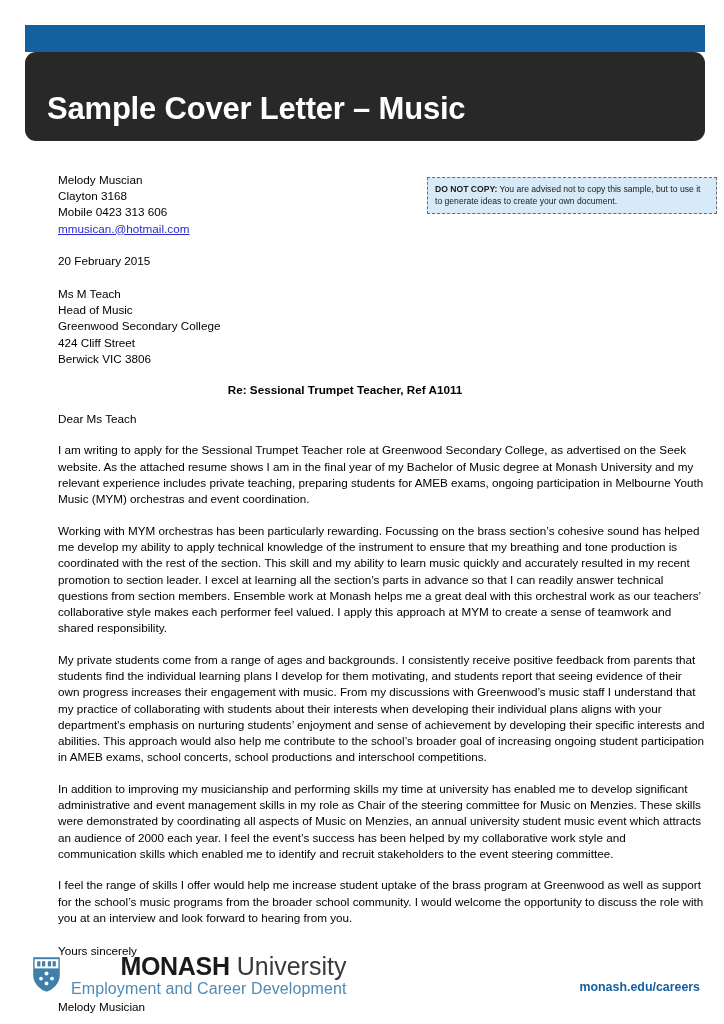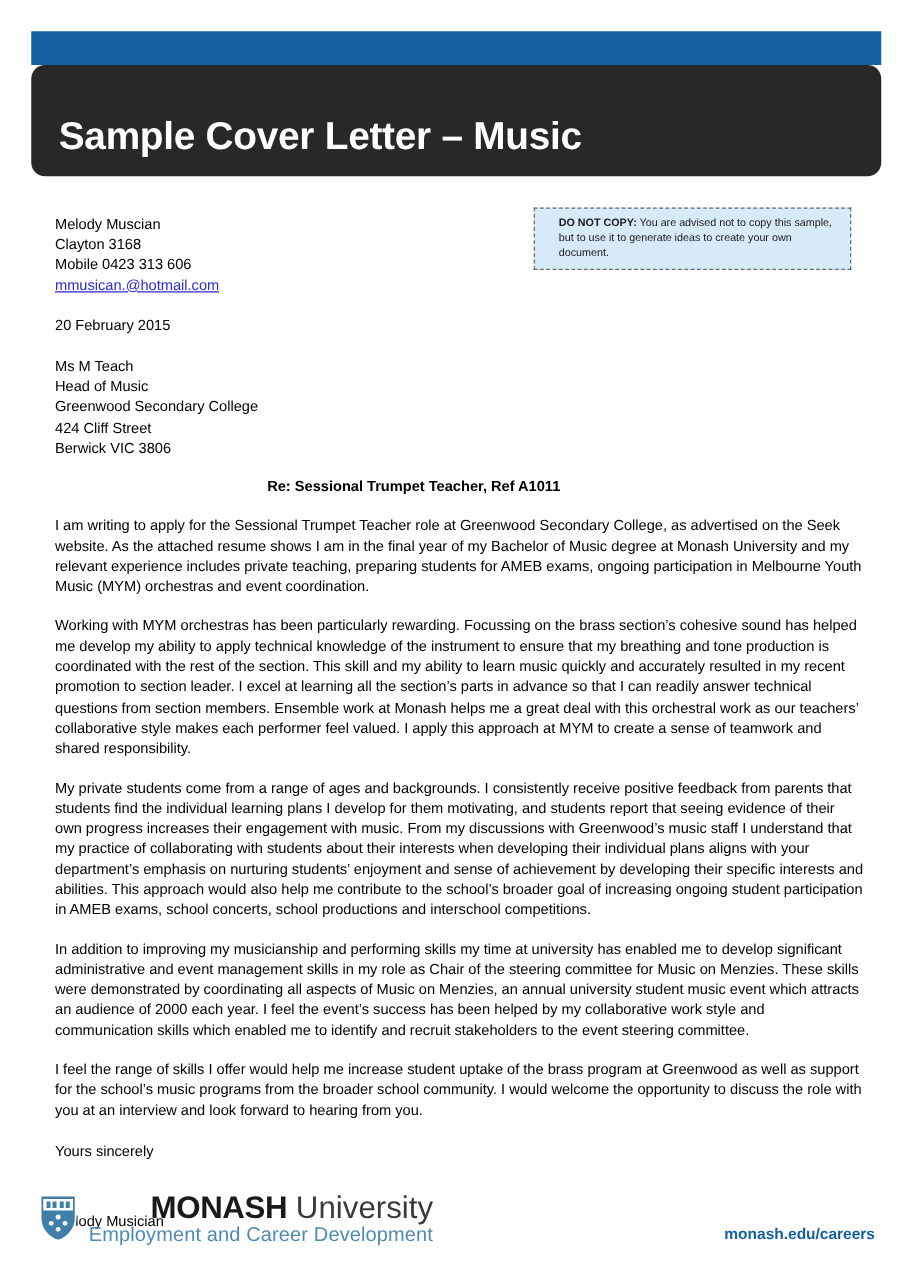--- a/index.html
+++ b/index.html
@@ -55,21 +55,21 @@
     color: #ffffff;
     font-size: 31px;
     font-weight: bold;
     letter-spacing: -0.2px;
     white-space: nowrap;
   }
 
   
   .letter {
     position: absolute;
-    left: 44px;
+    left: 58px;
     top: 172px;
     width: 648px;
     font-size: 11.7px;
     line-height: 16.2px;
   }
 
   .addr-line { white-space: nowrap; }
 
   .email-link {
     color: #2b2bd0;
@@ -93,26 +93,26 @@
     line-height: 16.3px;
   }
 
   .signoff { margin-top: 17px; }
   .signature { margin-top: 40px; }
 
   
   .donotcopy {
     position: absolute;
     left: 427px;
-    top: 166px;
-    width: 254px;
+    top: 177px;
+    width: 290px;
     box-sizing: border-box;
     background: #d6ebf7;
     border: 1px dashed #6a6a6a;
-    padding: 5px 7px 6px 19px;
+    padding: 5px 7px 6px 7px;
     font-size: 8.6px;
     line-height: 12.2px;
     color: #1a1a1a;
   }
   .donotcopy b { font-weight: bold; }
 
   
   .footer-logo {
     position: absolute;
     left: 31px;
@@ -195,20 +195,21 @@
   <div>
     <div class="addr-line">Ms M Teach</div>
     <div class="addr-line">Head of Music</div>
     <div class="addr-line">Greenwood Secondary College</div>
     <div class="addr-line">424 Cliff Street</div>
     <div class="addr-line">Berwick VIC 3806</div>
   </div>
 
   <div class="subject">Re: Sessional Trumpet Teacher, Ref A1011</div>
 
+  <div class="salutation">Dear Ms Teach</div>
 
   <div class="para">I am writing to apply for the Sessional Trumpet Teacher role at Greenwood Secondary College, as advertised on the Seek website. As the attached resume shows I am in the final year of my Bachelor of Music degree at Monash University and my relevant experience includes private teaching, preparing students for AMEB exams, ongoing participation in Melbourne Youth Music (MYM) orchestras and event coordination.</div>
   <div class="para">Working with MYM orchestras has been particularly rewarding. Focussing on the brass section’s cohesive sound has helped me develop my ability to apply technical knowledge of the instrument to ensure that my breathing and tone production is coordinated with the rest of the section. This skill and my ability to learn music quickly and accurately resulted in my recent promotion to section leader. I excel at learning all the section’s parts in advance so that I can readily answer technical questions from section members. Ensemble work at Monash helps me a great deal with this orchestral work as our teachers’ collaborative style makes each performer feel valued. I apply this approach at MYM to create a sense of teamwork and shared responsibility.</div>
   <div class="para">My private students come from a range of ages and backgrounds. I consistently receive positive feedback from parents that students find the individual learning plans I develop for them motivating, and students report that seeing evidence of their own progress increases their engagement with music. From my discussions with Greenwood’s music staff I understand that my practice of collaborating with students about their interests when developing their individual plans aligns with your department’s emphasis on nurturing students’ enjoyment and sense of achievement by developing their specific interests and abilities. This approach would also help me contribute to the school’s broader goal of increasing ongoing student participation in AMEB exams, school concerts, school productions and interschool competitions.</div>
   <div class="para">In addition to improving my musicianship and performing skills my time at university has enabled me to develop significant administrative and event management skills in my role as Chair of the steering committee for Music on Menzies. These skills were demonstrated by coordinating all aspects of Music on Menzies, an annual university student music event which attracts an audience of 2000 each year. I feel the event’s success has been helped by my collaborative work style and communication skills which enabled me to identify and recruit stakeholders to the event steering committee.</div>
   <div class="para">I feel the range of skills I offer would help me increase student uptake of the brass program at Greenwood as well as support for the school’s music programs from the broader school community. I would welcome the opportunity to discuss the role with you at an interview and look forward to hearing from you.</div>
 
   <div class="signoff">Yours sincerely</div>
   <div class="signature">Melody Musician</div>
 </div>

